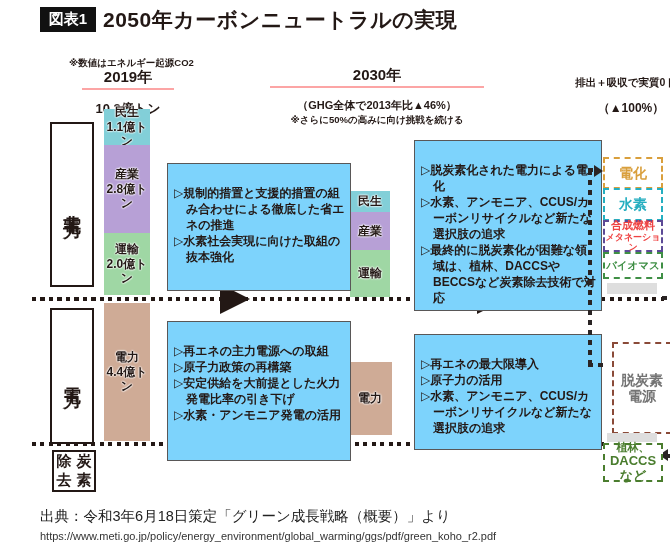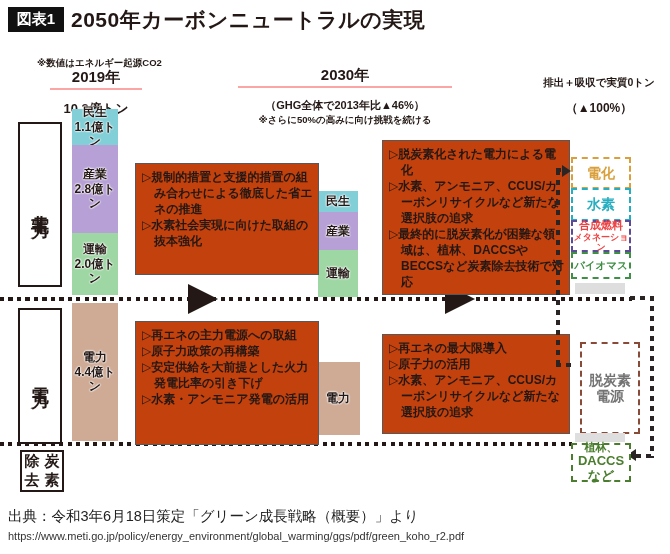--- a/index.html
+++ b/index.html
@@ -1,39 +1,39 @@
 <!DOCTYPE html>
 <html><head>
 <meta charset="utf-8">
 <style>
   html,body{margin:0;padding:0;background:#fff;}
   #stage{position:relative;width:670px;height:554px;background:#fff;overflow:hidden;
          font-family:"Liberation Sans","DejaVu Sans",sans-serif;color:#231815;}
-  .abs{position:absolute;}
+  .abs{position:absolute;margin-left:32px;}
   
   .badge{background:#111;color:#fff;font-weight:bold;font-size:15px;display:flex;
          align-items:center;justify-content:center;}
   .title{font-size:21px;font-weight:bold;letter-spacing:0.5px;}
   
   .colhead{text-align:center;}
   .colhead .yr{font-size:15px;font-weight:bold;border-bottom:2px solid #fca5a5;padding-bottom:1px;}
   .colhead .s1{font-size:11px;font-weight:bold;padding-top:10px;}
   .colhead .s2{font-size:9.5px;font-weight:600;padding-top:1px;}
   .note{font-size:9.5px;font-weight:600;}
   
   .vlabel{border:2px solid #231815;background:#fff;display:flex;align-items:center;justify-content:center;
           writing-mode:vertical-rl;text-orientation:upright;font-weight:bold;font-size:18px;letter-spacing:3px;}
   .removal{border:2px solid #231815;background:#fff;display:grid;grid-template-columns:1fr 1fr;
            font-weight:bold;font-size:15px;line-height:1.1;align-items:center;justify-items:center;}
   
   .seg{display:flex;flex-direction:column;align-items:center;justify-content:center;
        font-weight:bold;font-size:12px;line-height:1.2;text-align:center;
        text-shadow:0 0 2px #fff,0 0 2px #fff,0 0 2px #fff;}
   
-  .wbox{border:1.5px solid #595757;background:#c2410c;padding:6px 4px 4px 6px;
+  .wbox{border:1.5px solid #595757;background:#7dd3fc;padding:22px 4px 4px 6px;
         font-size:12px;font-weight:bold;line-height:1.33;}
   .wbox .item{padding-left:12px;text-indent:-12px;}
   
   .dotline{height:4px;background:repeating-linear-gradient(90deg,#231815 0 4px,transparent 4px 8.5px);}
   .dashv{width:4px;background:repeating-linear-gradient(180deg,#2a2424 0 5px,transparent 5px 10px);}
   .dashh{height:4px;background:repeating-linear-gradient(90deg,#2a2424 0 5px,transparent 5px 10px);}
   .bigarrow{width:0;height:0;border-top:15px solid transparent;border-bottom:15px solid transparent;
             border-left:30px solid #231815;}
   .smarrow-r{width:0;height:0;border-top:6px solid transparent;border-bottom:6px solid transparent;
              border-left:9px solid #2a2424;}

